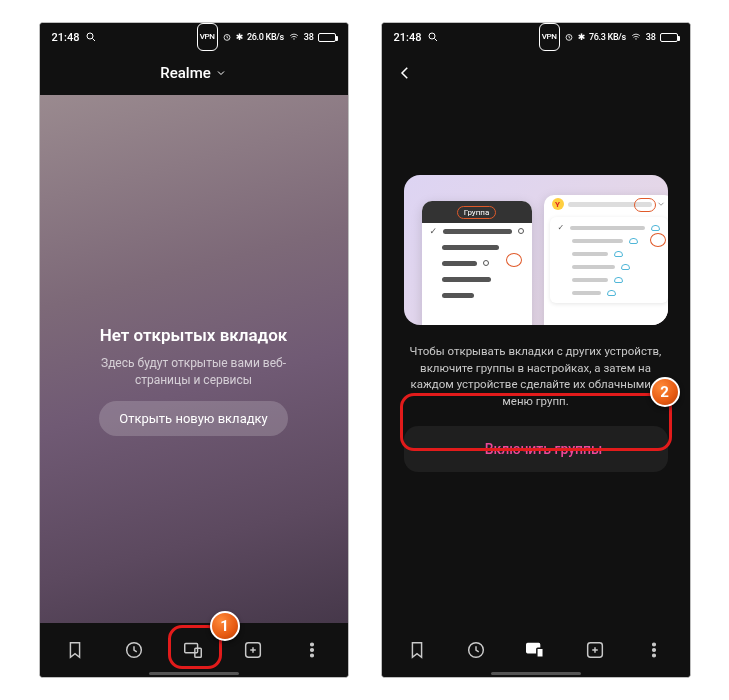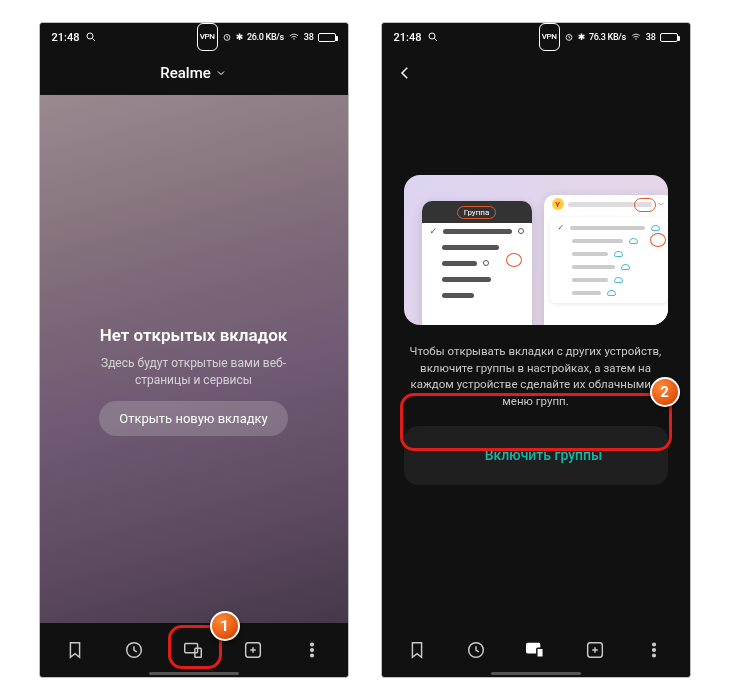--- a/index.html
+++ b/index.html
@@ -181,25 +181,25 @@
     margin: 18px 28px 0;
     text-align: center;
     font-size: 11.5px;
     line-height: 1.45;
     color: #c8c8c8;
   }
   .enable-btn {
     margin: 16px 22px 0;
     background: #1f1f1f;
     border-radius: 14px;
-    height: 59px;
+    height: 46px;
     display: flex;
     align-items: center;
     justify-content: center;
-    color: #14b8a6;
+    color: #ec4899;
     font-size: 14px;
     font-weight: 500;
     padding-left: 16px;
   }
 
   .home-ind {
     position:absolute;
     bottom:2px;
     left:50%;
     transform:translateX(-50%);

